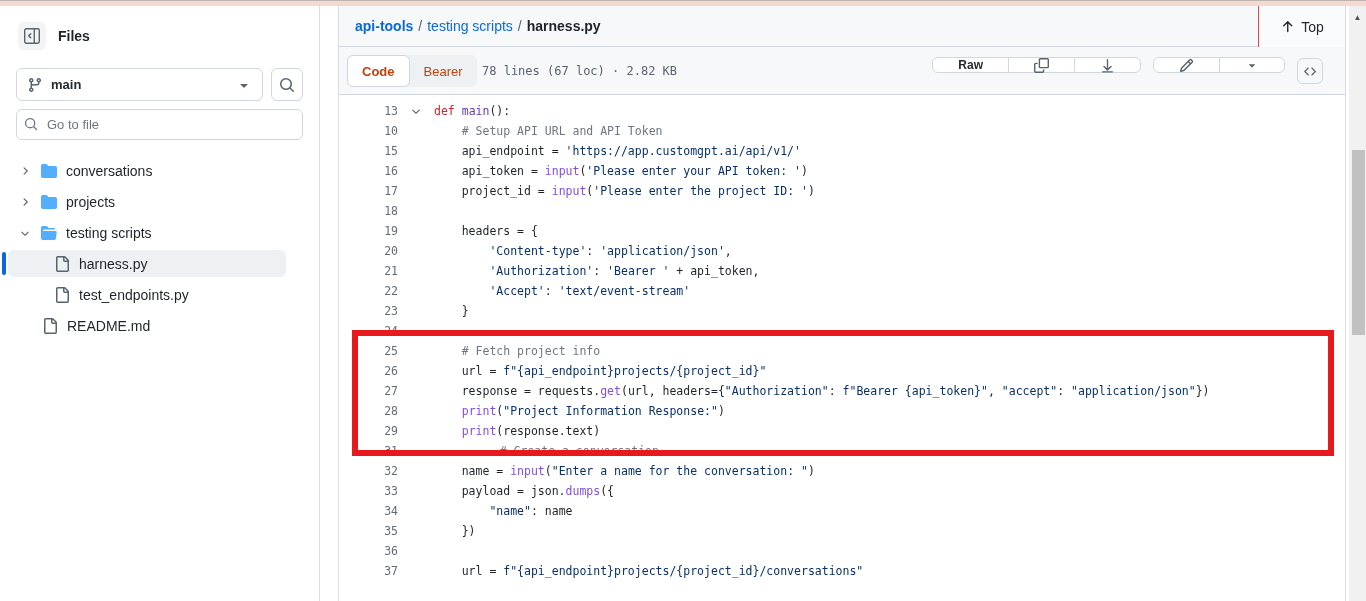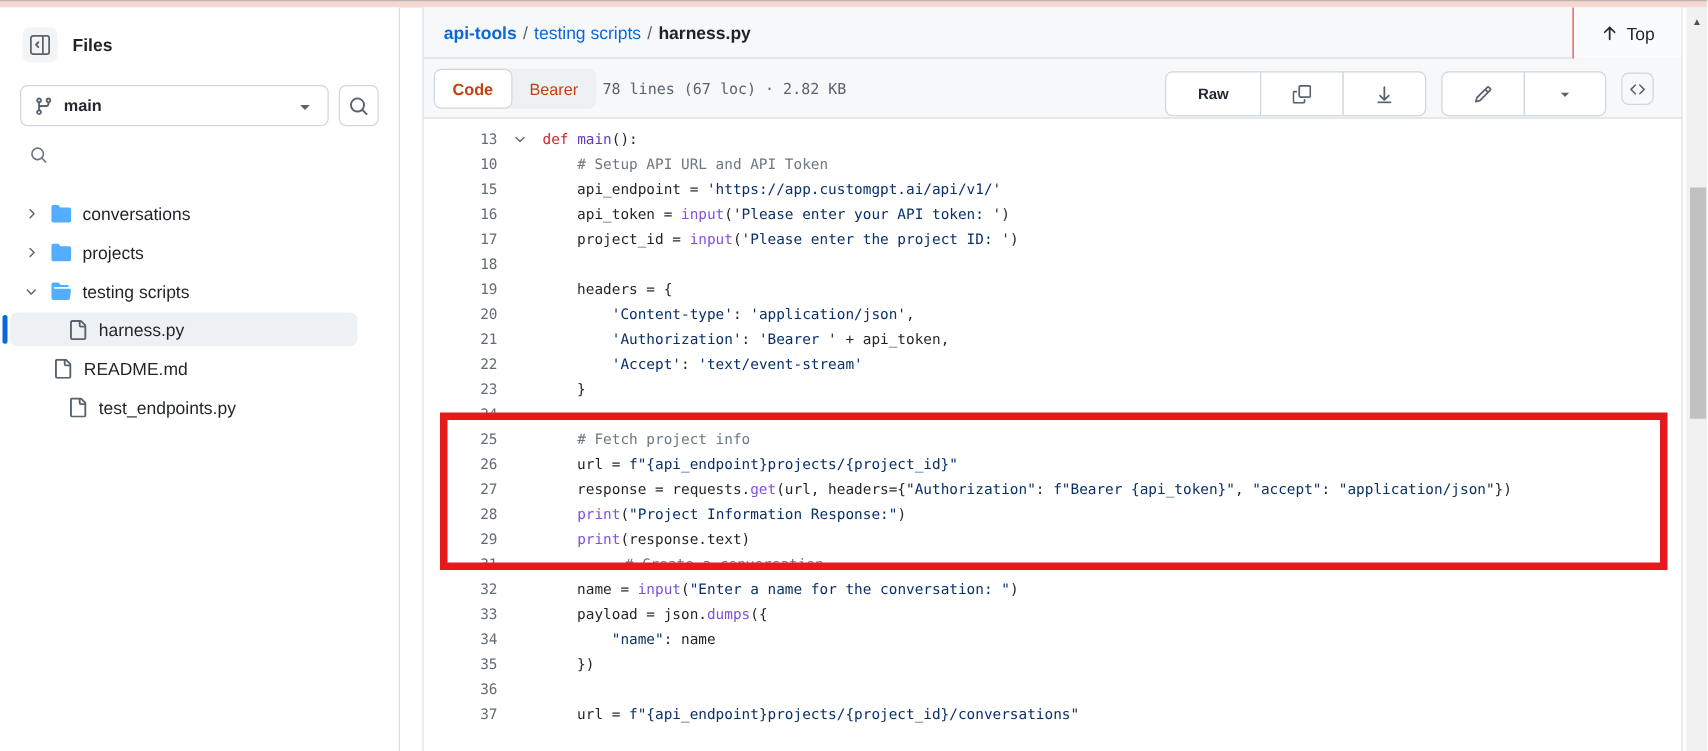--- a/index.html
+++ b/index.html
@@ -59,21 +59,21 @@
   #seg-control { position:absolute; left:8px; top:8px; height:32px; background:#eef1f4;
     border-radius:6px; display:flex; align-items:center; }
   .seg-tab { height:32px; padding:0 14px; display:flex; align-items:center; font-size:13px;
     color:#c2410c; cursor:pointer; border-radius:6px; }
   .seg-tab.active { background:#fff; border:1px solid #d0d7de; font-weight:bold; }
   #file-meta { position:absolute; left:143px; top:0; height:48px; display:flex; align-items:center;
     font-family:"DejaVu Sans Mono", monospace; font-size:12px; color:#59636e; }
 
   #toolbar-right { position:absolute; right:22px; top:10px; height:28px; display:flex; gap:12px; }
   .btn-group { display:flex; }
-  .tb-btn { height:36px; background:#fff; border:1px solid #d0d7de; display:flex;
+  .tb-btn { height:16px; background:#fff; border:1px solid #d0d7de; display:flex;
     align-items:center; justify-content:center; cursor:pointer; padding:0 25px; }
   .btn-group .tb-btn + .tb-btn { margin-left:-1px; }
   .btn-group .tb-btn:first-child { border-radius:6px 0 0 6px; }
   .btn-group .tb-btn:last-child { border-radius:0 6px 6px 0; }
   .btn-group .tb-btn:only-child { border-radius:6px; }
   #raw-btn { font-size:12px; font-weight:bold; color:#24292f; }
   #symbols-btn { width:26px; height:26px; margin-top:1px; border:1px solid #d0d7de; border-radius:6px;
     background:#f6f8fa; display:flex; align-items:center; justify-content:center; cursor:pointer; }
 
   
@@ -134,20 +134,21 @@
     </div>
 
     <div id="tree-search-btn">
       <span class="ico">
         <svg width="16" height="16" viewBox="0 0 16 16">
             <path fill="#59636e" d="M10.68 11.74a6 6 0 0 1-7.922-8.982 6 6 0 0 1 8.982 7.922l3.04 3.04a.749.749 0 0 1-1.06 1.06ZM11.5 7a4.499 4.499 0 1 0-8.997 0A4.499 4.499 0 0 0 11.5 7Z"></path>
           </svg>
       </span>
     </div>
 
+    <input id="goto-input" type="text" placeholder="Go to file" style="">
     <span id="goto-search-icon" class="ico">
       <svg width="14" height="14" viewBox="0 0 16 16">
           <path fill="#6e7781" d="M10.68 11.74a6 6 0 0 1-7.922-8.982 6 6 0 0 1 8.982 7.922l3.04 3.04a.749.749 0 0 1-1.06 1.06ZM11.5 7a4.499 4.499 0 1 0-8.997 0A4.499 4.499 0 0 0 11.5 7Z"></path>
         </svg>
     </span>
 
     <div id="file-tree">
         <div class="tree-row">
           <div class="row-bg"></div>
           <div class="tree-inner" style="padding-left: 18px;">
@@ -209,38 +210,38 @@
             <span class="ico">
               <svg width="16" height="16" viewBox="0 0 16 16">
                 <path fill="#59636e" d="M2 1.75C2 .784 2.784 0 3.75 0h6.586c.464 0 .909.184 1.237.513l2.914 2.914c.329.328.513.773.513 1.237v9.586A1.75 1.75 0 0 1 13.25 16h-9.5A1.75 1.75 0 0 1 2 14.25Zm1.75-.25a.25.25 0 0 0-.25.25v12.5c0 .138.112.25.25.25h9.5a.25.25 0 0 0 .25-.25V6h-2.75A1.75 1.75 0 0 1 9 4.25V1.5Zm6.75.062V4.25c0 .138.112.25.25.25h2.688l-.011-.013-2.914-2.914Z"></path>
               </svg>
             </span>
             <span>harness.py</span>
           </div>
         </div>
         <div class="tree-row">
           <div class="row-bg"></div>
+          <div class="tree-inner" style="padding-left: 54px;">
+            <span class="ico">
+              <svg width="16" height="16" viewBox="0 0 16 16">
+                <path fill="#59636e" d="M2 1.75C2 .784 2.784 0 3.75 0h6.586c.464 0 .909.184 1.237.513l2.914 2.914c.329.328.513.773.513 1.237v9.586A1.75 1.75 0 0 1 13.25 16h-9.5A1.75 1.75 0 0 1 2 14.25Zm1.75-.25a.25.25 0 0 0-.25.25v12.5c0 .138.112.25.25.25h9.5a.25.25 0 0 0 .25-.25V6h-2.75A1.75 1.75 0 0 1 9 4.25V1.5Zm6.75.062V4.25c0 .138.112.25.25.25h2.688l-.011-.013-2.914-2.914Z"></path>
+              </svg>
+            </span>
+            <span>test_endpoints.py</span>
+          </div>
+        </div>
+        <div class="tree-row">
+          <div class="row-bg"></div>
           <div class="tree-inner" style="padding-left: 42px;">
             <span class="ico">
               <svg width="16" height="16" viewBox="0 0 16 16">
                 <path fill="#59636e" d="M2 1.75C2 .784 2.784 0 3.75 0h6.586c.464 0 .909.184 1.237.513l2.914 2.914c.329.328.513.773.513 1.237v9.586A1.75 1.75 0 0 1 13.25 16h-9.5A1.75 1.75 0 0 1 2 14.25Zm1.75-.25a.25.25 0 0 0-.25.25v12.5c0 .138.112.25.25.25h9.5a.25.25 0 0 0 .25-.25V6h-2.75A1.75 1.75 0 0 1 9 4.25V1.5Zm6.75.062V4.25c0 .138.112.25.25.25h2.688l-.011-.013-2.914-2.914Z"></path>
               </svg>
             </span>
             <span>README.md</span>
-          </div>
-        </div>
-        <div class="tree-row">
-          <div class="row-bg"></div>
-          <div class="tree-inner" style="padding-left: 54px;">
-            <span class="ico">
-              <svg width="16" height="16" viewBox="0 0 16 16">
-                <path fill="#59636e" d="M2 1.75C2 .784 2.784 0 3.75 0h6.586c.464 0 .909.184 1.237.513l2.914 2.914c.329.328.513.773.513 1.237v9.586A1.75 1.75 0 0 1 13.25 16h-9.5A1.75 1.75 0 0 1 2 14.25Zm1.75-.25a.25.25 0 0 0-.25.25v12.5c0 .138.112.25.25.25h9.5a.25.25 0 0 0 .25-.25V6h-2.75A1.75 1.75 0 0 1 9 4.25V1.5Zm6.75.062V4.25c0 .138.112.25.25.25h2.688l-.011-.013-2.914-2.914Z"></path>
-              </svg>
-            </span>
-            <span>test_endpoints.py</span>
           </div>
         </div>
       </div>
   </div>
 
   <div id="main">
     <div id="crumb-bar">
       <div id="breadcrumb">
           <span class="crumb-link crumb-bold">api-tools</span>
           <span class="crumb-sep">/</span>

